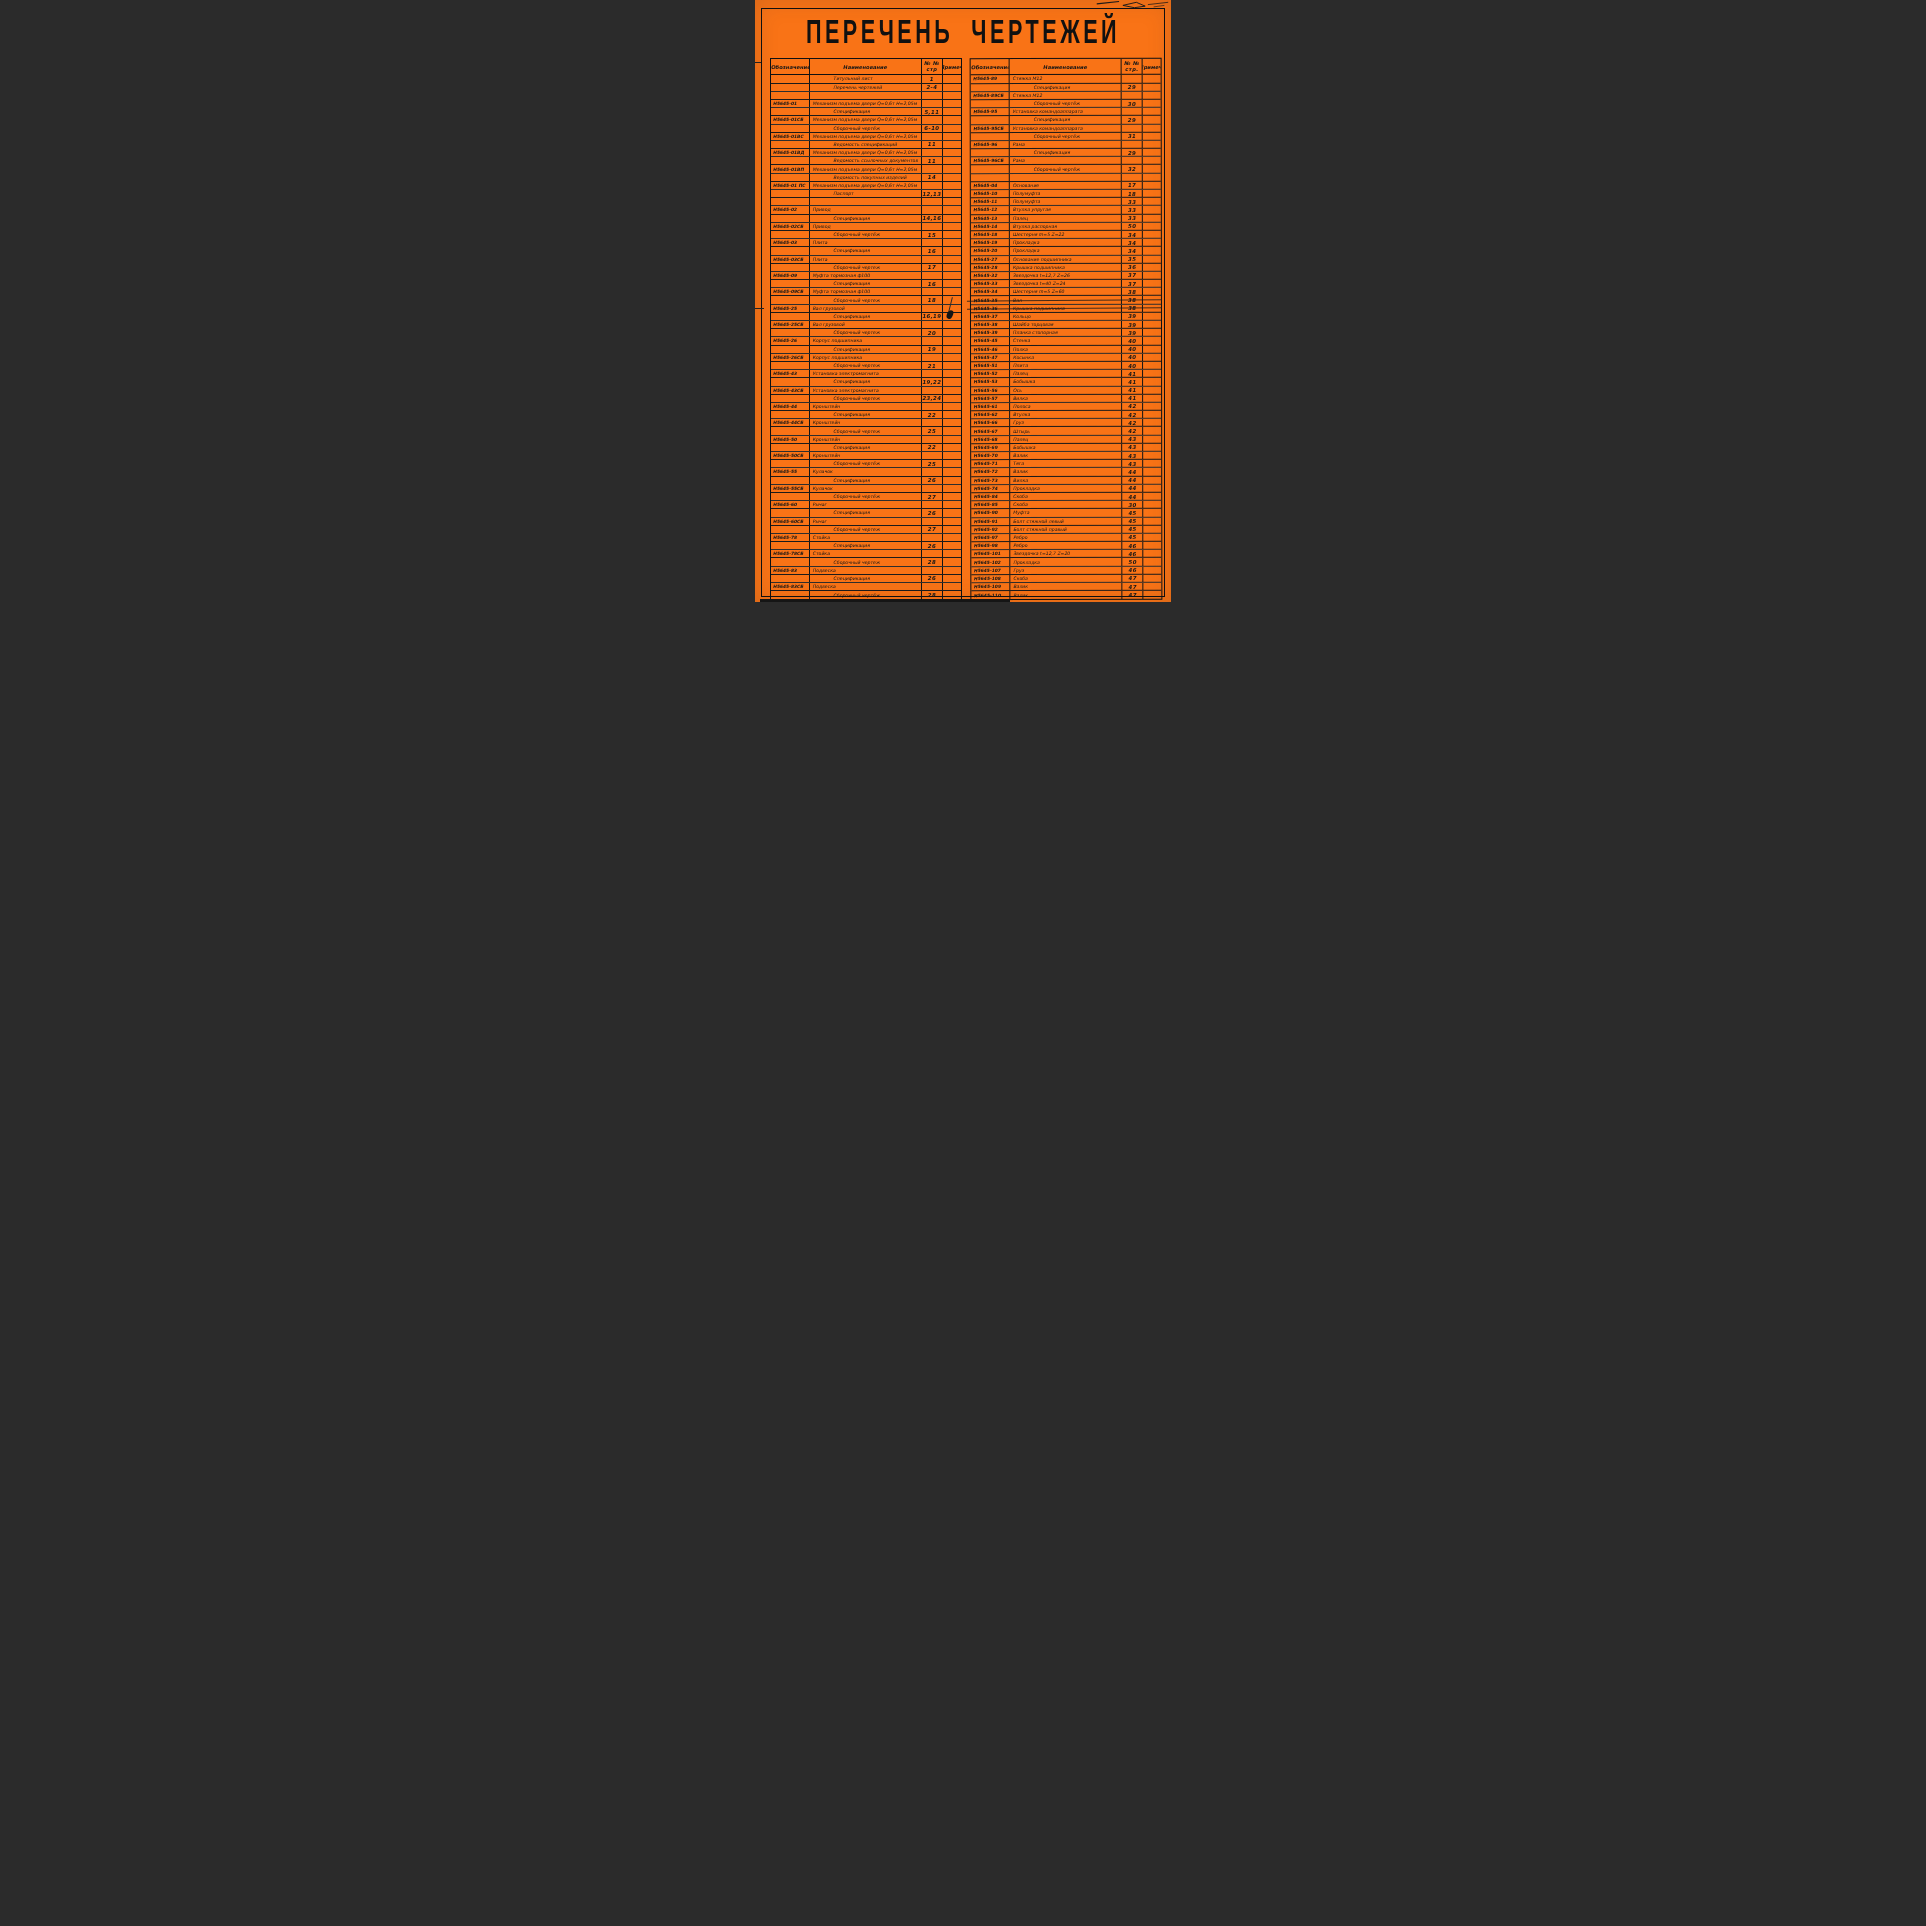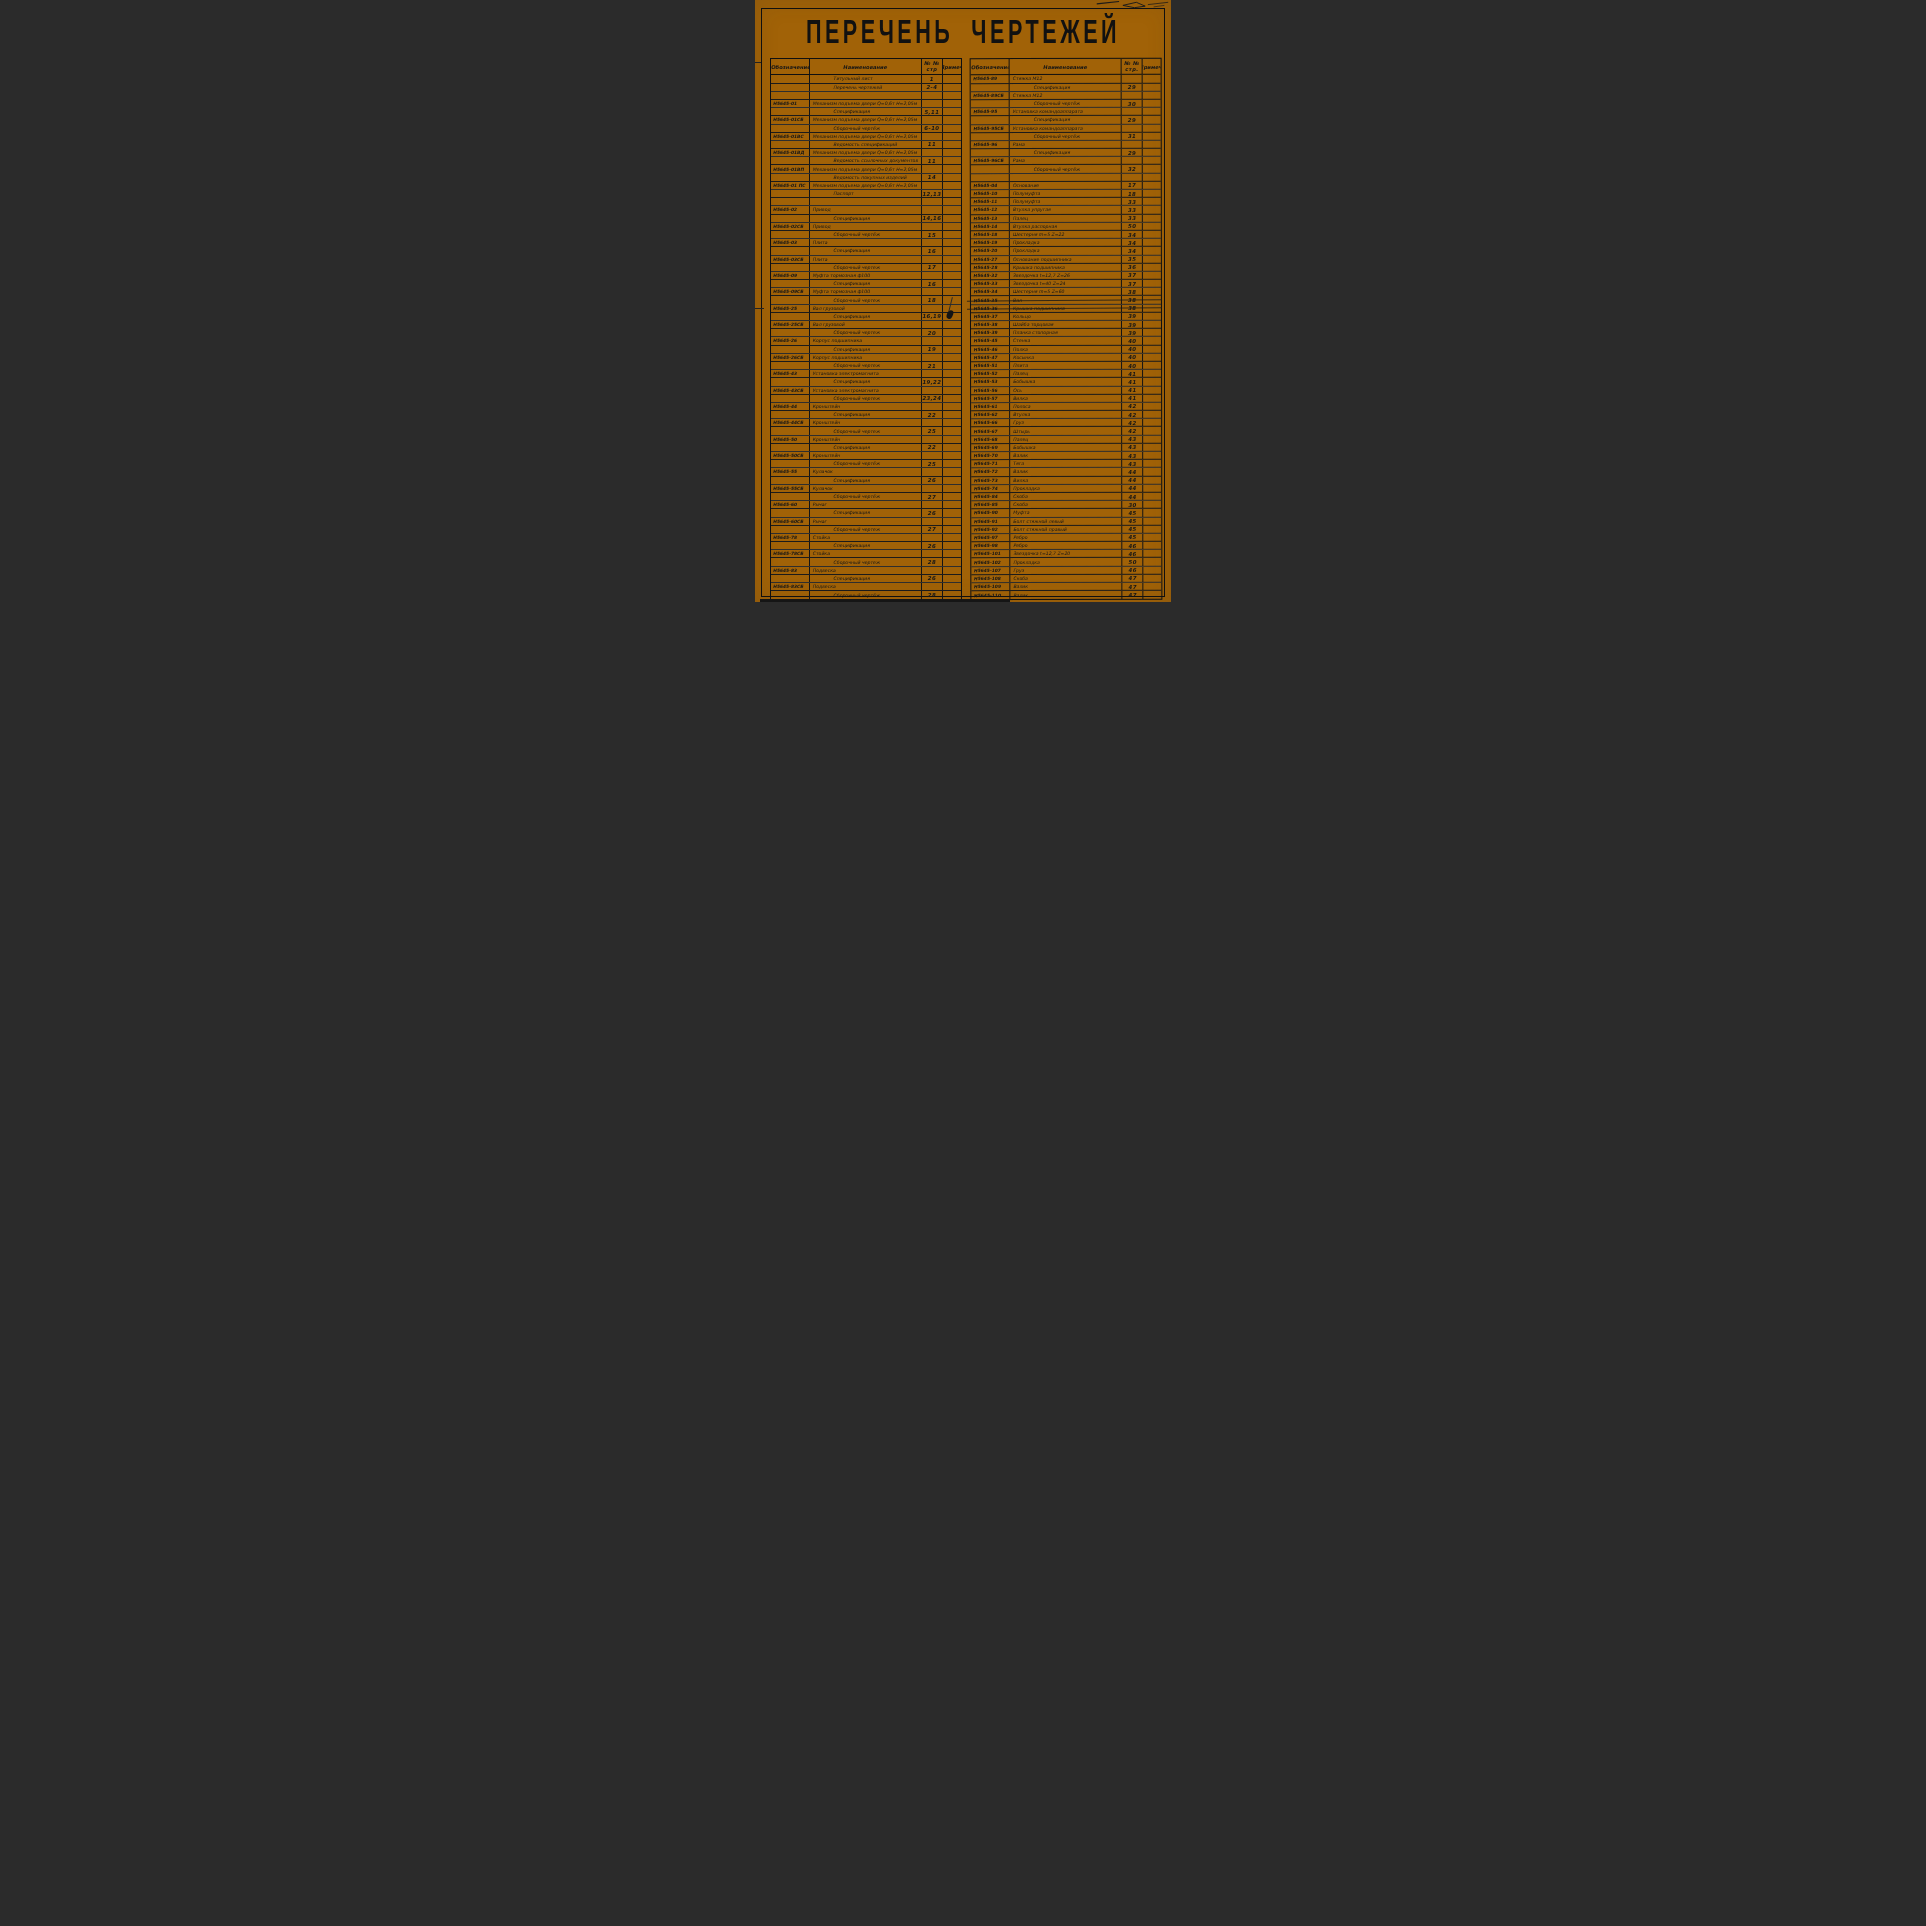--- a/index.html
+++ b/index.html
@@ -1,20 +1,20 @@
 <!DOCTYPE html>
 <html style="font-size:6.2px"><head>
 <meta charset="utf-8">
 <style>
   html,body{margin:0;padding:0;background:#2b2b2b;}
   .page{
     position:relative;
     width:416px;height:602px;
     margin:0 auto;
-    background:#a16207;
+    background:#f97316;
     font-family:"DejaVu Sans",sans-serif;
     color:#161616;
     overflow:hidden;
     box-shadow:inset 0 0 23px rgba(60,55,45,.18);
   }
   .frame{
     position:absolute;left:6.2px;top:7.7px;right:6.2px;bottom:4.6px;
     border:1.2px solid #101010;
   }
   .title{

